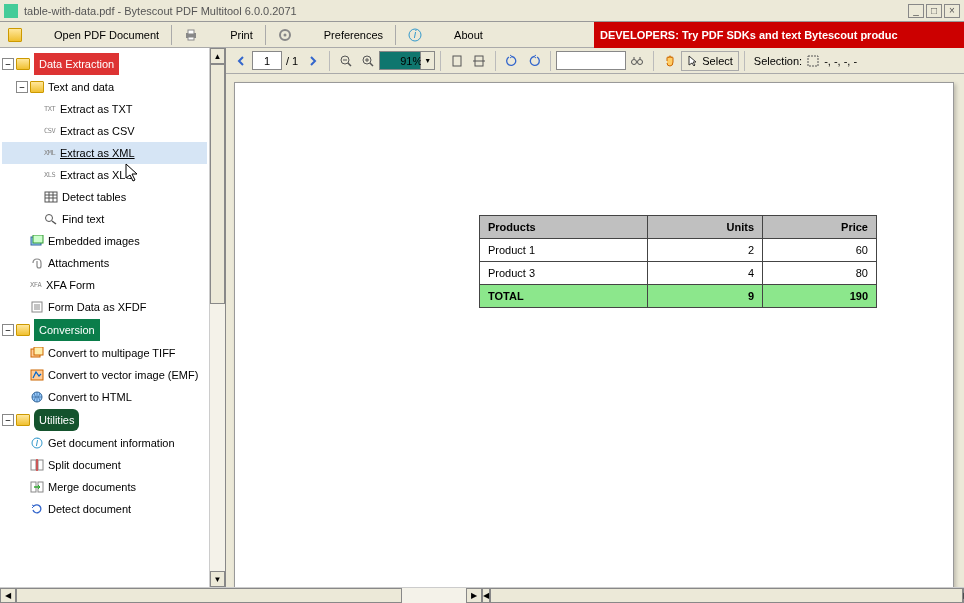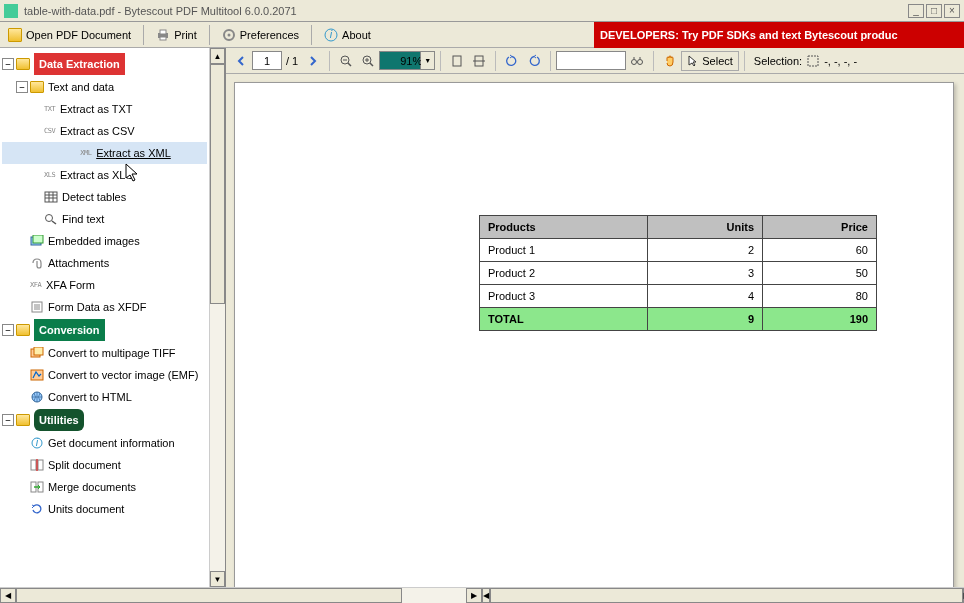--- a/index.html
+++ b/index.html
@@ -4,41 +4,41 @@
 <style>
 * { margin: 0; padding: 0; box-sizing: border-box; font-family: Tahoma, Arial, sans-serif; font-size: 11px; }
 body { background: #ece9d8; width: 964px; height: 603px; overflow: hidden; display: flex; flex-direction: column; }
 
 .titlebar { background: #ece9d8; height: 22px; display: flex; align-items: center; padding: 0 4px; border-bottom: 1px solid #999; color: #555; font-size: 14px; }
 .titlebar .ticon { width: 14px; height: 14px; background: #4c9; margin-right: 6px; display: inline-block; }
 .titlebar .spacer { flex: 1; }
 .titlebar .wbtn { width: 16px; height: 14px; border: 1px solid #888; background: #ece9d8; margin-left: 2px; display: flex; align-items: center; justify-content: center; font-size: 10px; cursor: pointer; }
 
 .menubar { background: #ece9d8; height: 26px; display: flex; align-items: center; border-bottom: 1px solid #aaa; position: relative; }
-.mbtn { display: flex; align-items: center; padding: 2px 6px; margin: 0 2px; cursor: pointer; }
+.mbtn { display: flex; align-items: center; padding: 2px 6px; margin: 0 2px; cursor: pointer; gap: 28px; }
 .mbtn svg, .mbtn .mico { width: 14px; height: 14px; margin-right: 4px; }
 .mbtn .mico { display: inline-block; }
 .sep { width: 1px; height: 20px; background: #aaa; margin: 0 4px; }
 .promo { position: absolute; right: 0; top: 0; height: 26px; background: #c00; color: #fff; font-weight: bold; display: flex; align-items: center; padding: 0 6px; overflow: hidden; white-space: nowrap; width: 370px; font-size: 12px; }
 
 .workarea { flex: 1; display: flex; overflow: hidden; }
 
 .sidebar { width: 226px; background: #fff; border-right: 1px solid #888; display: flex; flex-direction: row; }
 .treewrap { flex: 1; overflow: hidden; }
 .tree { padding: 4px 2px; }
 .node { display: flex; align-items: center; padding: 1px 0; white-space: nowrap; cursor: pointer; line-height: 20px; }
 .tw { width: 12px; height: 12px; border: 1px solid #888; display: flex; align-items: center; justify-content: center; font-size: 9px; margin-right: 2px; font-family: monospace; }
 .nico { width: 14px; height: 12px; margin-right: 4px; display: inline-block; }
 .folder { background: linear-gradient(#ffe79c,#f0c030); border:1px solid #c90; border-radius: 1px; }
-.badge { color: #fff; padding: 1px 5px; font-weight: bold; font-size: 11px; }
+.badge { color: #fff; padding: 1px 5px; font-weight: normal; font-size: 11px; }
 .badge.red { background: #d33; }
 .badge.green { background: #0a7d4a; }
 .badge.blue { background: #14532d; border-radius: 6px; }
 .txtico { font-size: 7px; font-family: monospace; color: #888; letter-spacing: -0.5px; display: inline-block; width: 16px; text-align: left; }
-.hov { background: #d6e5f5; justify-content: center; }
+.hov { background: #d6e5f5; }
 .hov .lbl { text-decoration: underline; }
 .ind1 { padding-left: 14px; }
 .ind2 { padding-left: 28px; align-items: center; }
 .ind3 { padding-left: 42px; }
 .vsb { width: 16px; background: #ece9d8; border-left: 1px solid #ccc; display: flex; flex-direction: column; }
 .vsb .btn { height: 16px; border: 1px solid #888; background: #ece9d8; display: flex; align-items: center; justify-content: center; font-size: 8px; }
 .vsb .thumb { flex: 0 0 240px; border: 1px solid #888; background: #ece9d8; }
 .vsb .track { flex: 1; background: #f4f2e9; }
 
 .viewer { flex: 1; display: flex; flex-direction: column; background: #ece9d8; }
@@ -265,21 +265,21 @@
             </svg>
         <span style="width:4px"></span>
         <span class="lbl">Merge documents</span>
       </div>
       <div class="node ind2">
         <svg width="14" height="12" viewBox="0 0 14 12">
               <path d="M4 3 A4 4 0 1 1 3 7" fill="none" stroke="#36c" stroke-width="1.3"></path>
               <path d="M2 2 L4 3 L2 5" fill="none" stroke="#36c"></path>
             </svg>
         <span style="width:4px"></span>
-        <span class="lbl">Units document</span>
+        <span class="lbl">Detect document</span>
       </div>
 
     </div>
     </div>
     <div class="vsb">
       <div class="btn">▲</div>
       <div class="thumb"></div>
       <div class="track"></div>
       <div class="btn">▼</div>
     </div>
@@ -385,25 +385,20 @@
               <th class="num">Price</th>
             </tr>
           </thead>
           <tbody>
             <tr>
               <td>Product 1</td>
               <td class="num">2</td>
               <td class="num">60</td>
             </tr>
             <tr>
-              <td>Product 2</td>
-              <td class="num">3</td>
-              <td class="num">50</td>
-            </tr>
-            <tr>
               <td>Product 3</td>
               <td class="num">4</td>
               <td class="num">80</td>
             </tr>
             <tr class="total">
               <td>TOTAL</td>
               <td class="num">9</td>
               <td class="num">190</td>
             </tr>
           </tbody>

